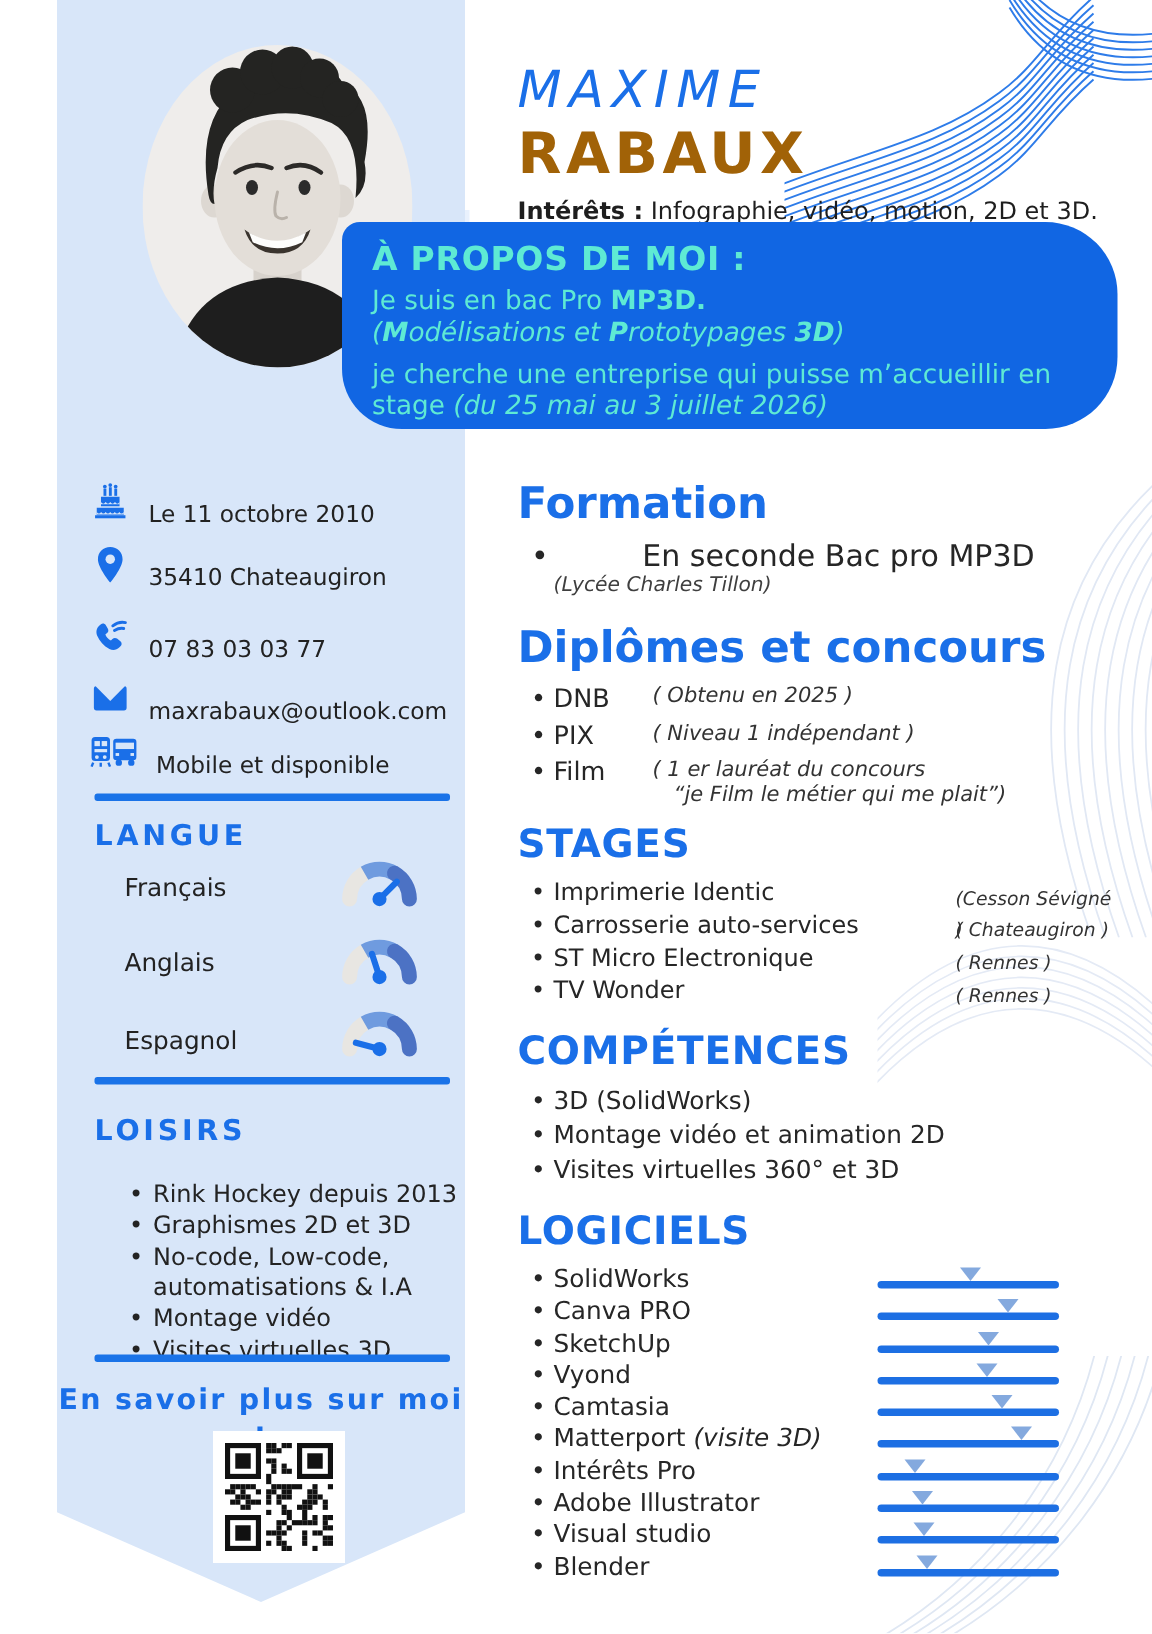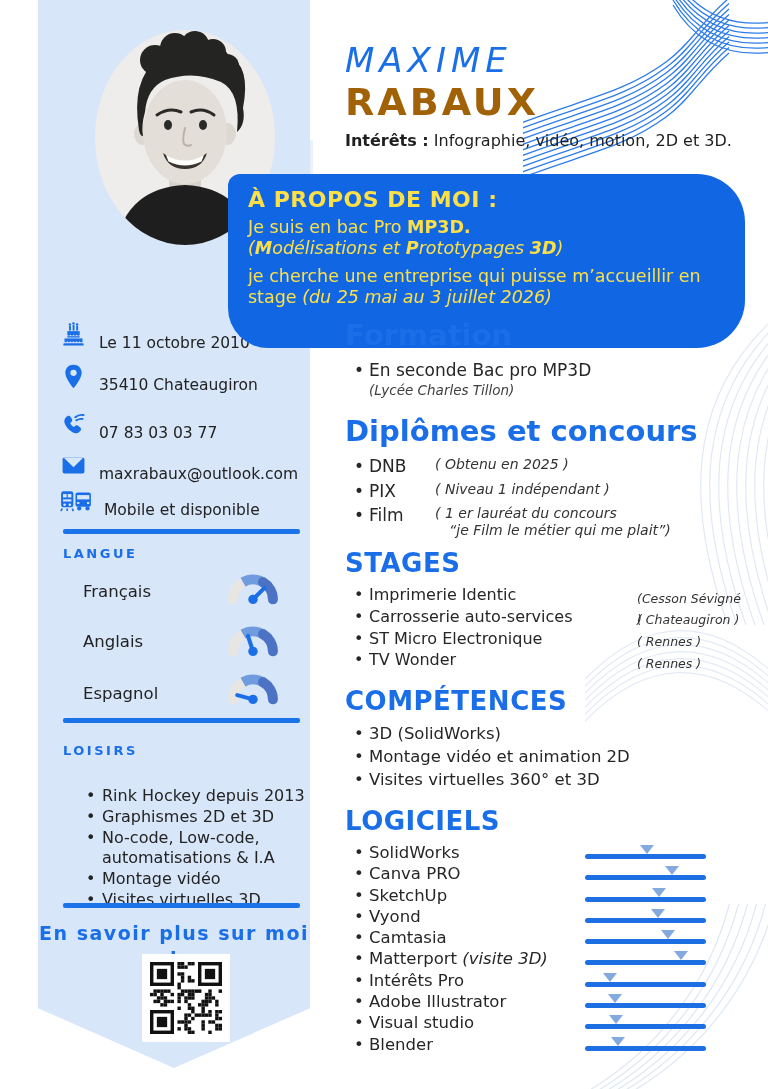--- a/index.html
+++ b/index.html
@@ -12,54 +12,54 @@
   .waves-faint-3{position:absolute;bottom:0;right:0;width:185px;height:185px;}
   
   .sidebar{position:absolute;left:38px;top:0;width:272px;height:1068px;background:#d8e6f9;
            clip-path:polygon(0 0,100% 0,100% 94.4%,50% 100%,0 94.4%);}
   .deco-square{position:absolute;left:233px;top:140px;width:80px;height:34px;background:#e9f1fd;}
   .photo{position:absolute;left:57px;top:30px;width:180px;height:215px;}
   .contact-row{position:absolute;left:22px;display:flex;align-items:flex-end;gap:12px;height:32px;}
   .contact-row svg{flex:0 0 auto;}
   .contact-text{font-size:15.5px;color:#222;}
   .divider{position:absolute;left:25px;width:237px;height:5px;background:#1a73e8;border-radius:2px;}
-  .side-heading{position:absolute;left:25px;font-size:13px;font-weight:bold;color:#1a6fe8;letter-spacing:2.5px;}
+  .side-heading{position:absolute;left:25px;font-size:19px;font-weight:bold;color:#1a6fe8;letter-spacing:2.5px;}
   .lang-name{position:absolute;left:45px;font-size:16.5px;color:#222;}
   .gauge{position:absolute;left:186px;width:58px;height:35px;}
   .hobbies{position:absolute;left:26px;top:772px;width:236px;margin:14px;padding:0;list-style:none;}
   .hobbies li{position:relative;padding-left:24px;font-size:16px;line-height:20.8px;color:#232323;}
   .hobbies li::before{content:"•";position:absolute;left:8px;color:#232323;}
   .more-heading{position:absolute;left:0;top:922px;width:272px;text-align:center;
                 font-size:19px;font-weight:bold;color:#1a6fe8;letter-spacing:1.5px;}
   .qr-box{position:absolute;left:104px;top:954px;width:88px;height:88px;background:#fff;
           display:flex;align-items:center;justify-content:center;}
   
   .first-name{position:absolute;left:345px;top:40px;font-size:34px;letter-spacing:5px;
               font-weight:500;color:#1a6fe8;font-style:italic;}
   .last-name{position:absolute;left:345px;top:80px;font-size:38px;letter-spacing:3px;
              font-weight:800;color:#a16207;}
   .interests{position:absolute;left:345px;top:131px;font-size:16px;color:#1e1e1e;}
   .interests b{font-weight:bold;}
   
-  .about{position:absolute;left:228px;top:174px;width:517px;height:174px;background:#1166e3;
-         border-radius:12px 48px 48px 40px;color:#fde047;padding:13px 20px;box-sizing:border-box;}
+  .about{position:absolute;left:228px;top:148px;width:517px;height:138px;background:#1166e3;
+         border-radius:12px 48px 48px 40px;color:#5eead4;padding:13px 20px;box-sizing:border-box;}
   .about-title{font-size:22px;font-weight:600;letter-spacing:.5px;margin-bottom:5px;}
   .about-l1,.about-l2{font-size:17.5px;line-height:21px;}
   .about-l2{font-style:italic;}
   .about-l3{font-size:17.5px;line-height:21px;margin-top:7px;}
   .about b{font-weight:bold;}
   .about .it{font-style:italic;}
   
   .section{position:absolute;left:345px;width:404px;}
   .sec-title{font-size:29px;font-weight:800;color:#1a6fe8;margin:0 0 6px 0;}
   .sec-title.caps{font-size:26px;letter-spacing:.5px;}
   .blist{margin:0;padding:0;list-style:none;}
   .blist li{position:relative;padding-left:24px;color:#262626;}
   .blist li::before{content:"•";position:absolute;left:9px;color:#262626;}
-  .f-item{font-size:17px;line-height:24px;}
+  .f-item{font-size:20px;line-height:24px;text-align:center;}
   .f-note{font-size:13.5px;font-style:italic;color:#3f3f3f;margin-left:24px;line-height:17px;}
   .d-row{display:flex;align-items:flex-start;font-size:17px;line-height:24.5px;}
   .d-name{width:66px;flex:0 0 auto;}
   .d-note{font-size:14px;font-style:italic;color:#333;padding-top:2px;line-height:17px;}
   .d-note2{margin-left:14px;}
   .st-row{font-size:16px;line-height:21.8px;}
   .st-loc{position:absolute;left:292px;top:3.5px;font-size:12.5px;font-style:italic;color:#333;}
   .sk-row{font-size:16.5px;line-height:23px;}
   .sw-row{font-size:16.5px;line-height:21.3px;height:21.3px;}
   .sw-row .it{font-style:italic;}

